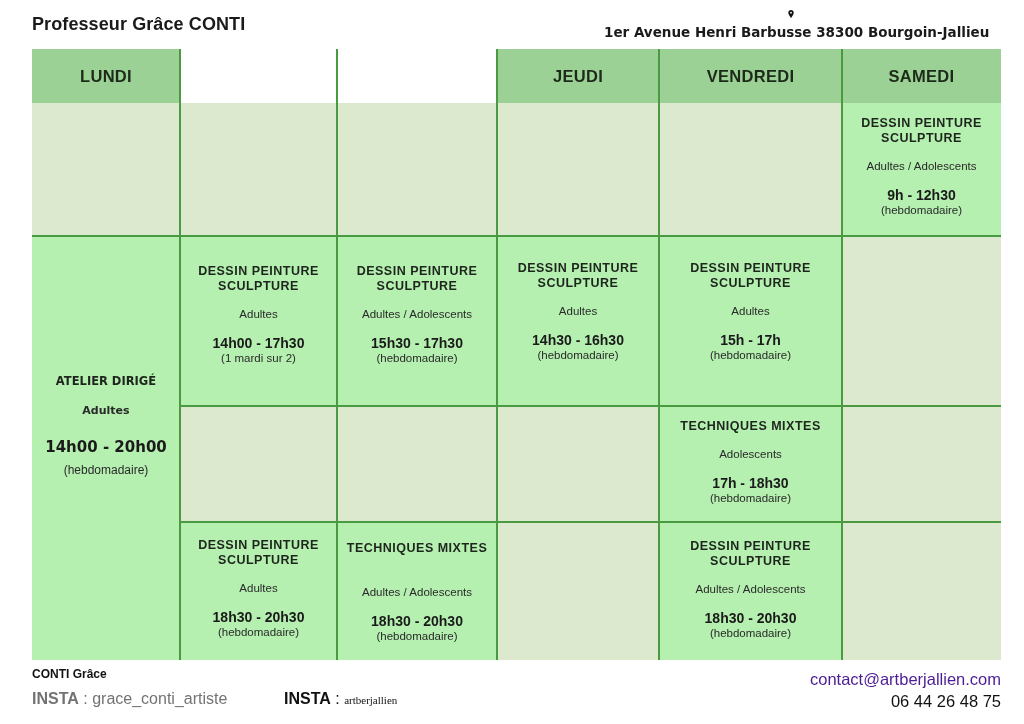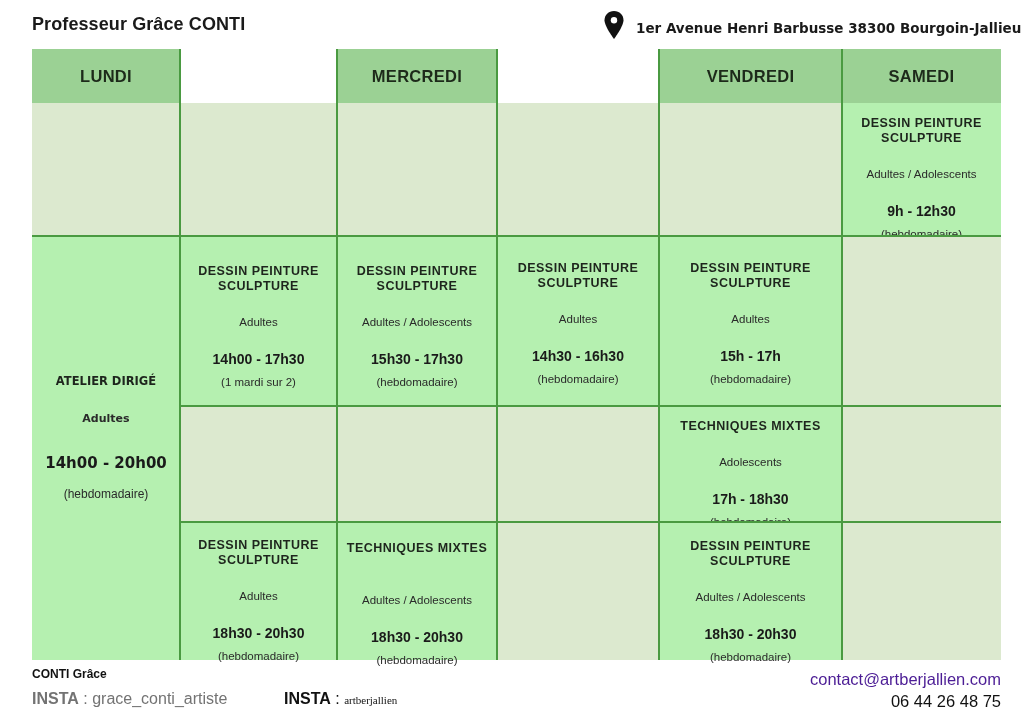--- a/index.html
+++ b/index.html
@@ -1,25 +1,25 @@
 <!DOCTYPE html>
 <html><head>
 <meta charset="utf-8">
 <style>
   html, body { margin:0; padding:0; }
   body { width:1024px; height:724px; background:#ffffff; position:relative; overflow:hidden; font-family:"Liberation Sans", sans-serif; color:#1b1b1b; }
   .abs { position:absolute; }
   #title { left:32px; top:14px; font-size:18px; font-weight:bold; color:#1a1a1a; letter-spacing:0.1px; }
-  #address { left:604px; top:10px; height:30px; display:flex; align-items:center; }
+  #address { left:604px; top:10px; height:30px; display:flex; align-items:center;flex-direction:column; }
   #address .pin { width:20px; height:28px; margin-right:12px; }
   #address .addr-text { font-family:"DejaVu Sans", sans-serif; font-weight:bold; font-size:13.5px; color:#1a1a1a; padding-top:6px; }
 
   #schedule { left:32px; top:49px; width:846px; height:611px; }
   .hdr { position:absolute; top:0; height:54px; background:#9bd194; display:flex; align-items:center; justify-content:center; font-weight:bold; font-size:16.5px; color:#1d2a1a; letter-spacing:0.3px; box-sizing:border-box; }
-  .cell { position:absolute; box-sizing:border-box; display:flex; flex-direction:column; align-items:center; text-align:center;gap:8px; }
+  .cell { position:absolute; box-sizing:border-box; display:flex; flex-direction:column; align-items:center; text-align:center; }
   .cell.empty { background:#dce9cf; }
   .cell.course { background:#b5f0b0; }
   .vline { position:absolute; width:2px; background:#4a9a41; }
   .hline { position:absolute; height:2px; background:#4a9a41; }
 
   .c-name { font-weight:bold; font-size:12.5px; line-height:15px; letter-spacing:0.5px; color:#1e251d; }
   .c-aud { font-size:11.5px; color:#2a2a2a; margin-top:14px; }
   .c-time { font-weight:bold; font-size:14px; color:#1a1a1a; margin-top:15px; line-height:16px; }
   .c-freq { font-size:11.5px; color:#2a2a2a; line-height:14px; }
 
@@ -45,21 +45,21 @@
   <svg class="pin" viewBox="0 0 20 28">
     <path d="M10 0 C4.5 0 0.5 4 0.5 9.3 C0.5 15.5 10 28 10 28 C10 28 19.5 15.5 19.5 9.3 C19.5 4 15.5 0 10 0 Z" fill="#111"></path>
     <circle cx="10" cy="9.2" r="3.2" fill="#fff"></circle>
   </svg>
   <span class="addr-text">1er Avenue Henri Barbusse 38300 Bourgoin-Jallieu</span>
 </div>
 
 <div id="schedule" class="abs">
 
   <div class="hdr" style="left:0;width:148px">LUNDI</div>
-  <div class="hdr" style="left:305px;width:160px">MERCREDI</div>
+  <div class="hdr" style="left:465px;width:162px">JEUDI</div>
   <div class="hdr" style="left:627px;width:183px">VENDREDI</div>
   <div class="hdr" style="left:810px;width:159px">SAMEDI</div>
 
   <div class="cell empty" style="left:0;top:54px;width:148px;height:133px"></div>
   <div class="cell empty" style="left:148px;top:54px;width:157px;height:133px"></div>
   <div class="cell empty" style="left:305px;top:54px;width:160px;height:133px"></div>
   <div class="cell empty" style="left:465px;top:54px;width:162px;height:133px"></div>
   <div class="cell empty" style="left:627px;top:54px;width:183px;height:133px"></div>
   <div class="cell course" style="left:810px;top:54px;width:159px;height:133px;padding-top:13px">
     <div class="c-name"><span>DESSIN PEINTURE</span><br><span>SCULPTURE</span></div>

